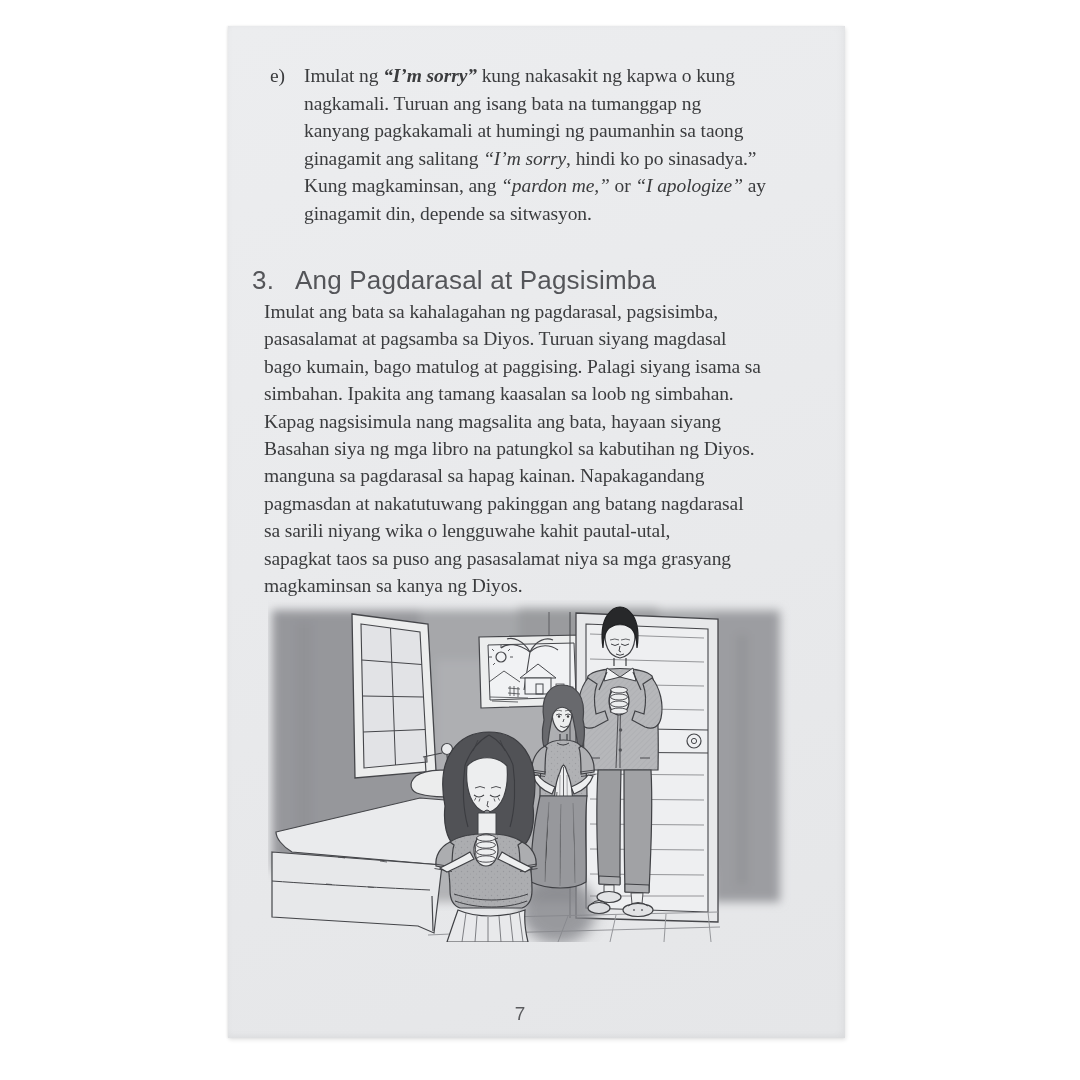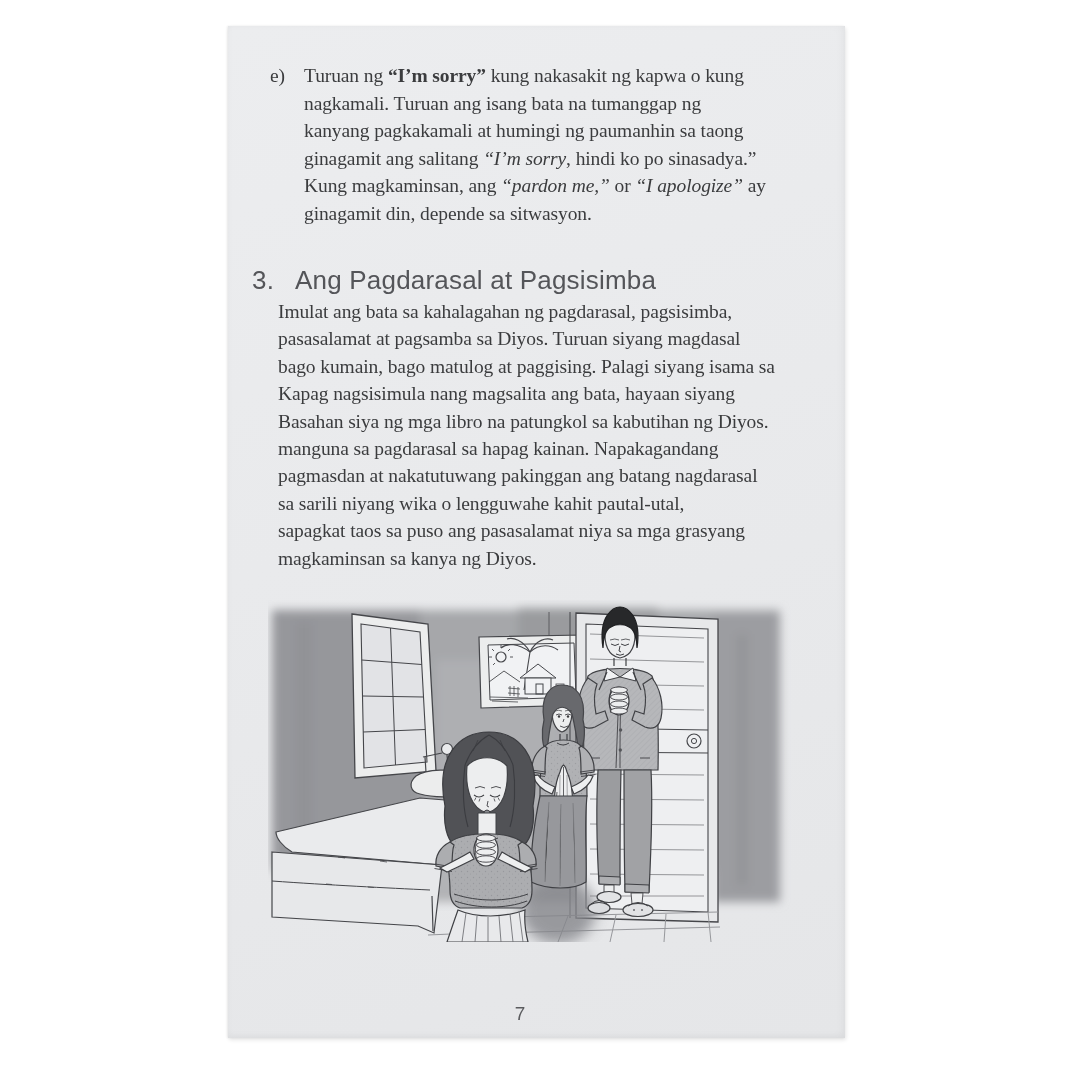--- a/index.html
+++ b/index.html
@@ -14,66 +14,67 @@
     background:linear-gradient(160deg,#ecedef 0%,#e9eaec 45%,#e5e6e8 100%);
     box-shadow:-1px 0 2px rgba(0,0,0,0.07), 1px 2px 4px rgba(0,0,0,0.10),
                inset -4px 0 8px rgba(0,0,0,0.025), inset 0 -3px 6px rgba(0,0,0,0.03);
   }
   .item-e{
     position:absolute;left:42px;top:36px;display:flex;
     color:#3b3c3e;font-size:19.5px;line-height:27.5px;letter-spacing:-0.1px;
   }
   .item-label{width:25px;margin-right:9px;}
   .tline{white-space:nowrap;}
-  .seg-bi{font-weight:bold;}
+  .seg-bi{font-weight:bold;font-style:italic;}
   .seg-i{font-style:italic;margin-top:48px;}
   .section-head{
     position:absolute;left:24px;top:239px;display:flex;
     font-family:"Liberation Sans", sans-serif;font-weight:400;
     color:#545559;font-size:26px;letter-spacing:0.2px;
   }
   .section-number{width:43px;}
   .para2{
-    position:absolute;left:50px;top:272px;
+    position:absolute;left:36px;top:272px;
     color:#3b3c3e;font-size:19.5px;line-height:27.4px;letter-spacing:-0.1px;
   }
   .illustration{position:absolute;left:40px;top:574px;}
   .page-number{
     position:absolute;left:272px;top:977px;width:40px;text-align:center;
     font-family:"Liberation Sans", sans-serif;
     font-size:19px;color:#5a5b5e;
   }
 </style>
 </head>
 <body>
 
 <div class="photo">
   <div class="book-page">
 
     <div class="item-e">
       <div class="item-label">e)</div>
       <div>
-          <div class="tline"><span>Turuan ng </span><span class="seg-bi">“I’m sorry”</span><span> kung nakasakit ng kapwa o kung</span></div>
+          <div class="tline"><span>Imulat ng </span><span class="seg-bi">“I’m sorry”</span><span> kung nakasakit ng kapwa o kung</span></div>
           <div class="tline"><span>nagkamali. Turuan ang isang bata na tumanggap ng</span></div>
           <div class="tline"><span>kanyang pagkakamali at humingi ng paumanhin sa taong</span></div>
           <div class="tline"><span>ginagamit ang salitang </span><span class="seg-i">“I’m sorry</span><span>, hindi ko po sinasadya.”</span></div>
           <div class="tline"><span>Kung magkaminsan, ang </span><span class="seg-i">“pardon me,”</span><span> or </span><span class="seg-i">“I apologize”</span><span> ay</span></div>
           <div class="tline"><span>ginagamit din, depende sa sitwasyon.</span></div>
         </div>
     </div>
 
     <div class="section-head">
       <div class="section-number">3.</div>
       <div>Ang Pagdarasal at Pagsisimba</div>
     </div>
 
     <div class="para2">
         <div class="tline">Imulat ang bata sa kahalagahan ng pagdarasal, pagsisimba,</div>
         <div class="tline">pasasalamat at pagsamba sa Diyos. Turuan siyang magdasal</div>
         <div class="tline">bago kumain, bago matulog at paggising. Palagi siyang isama sa</div>
+        <div class="tline">simbahan. Ipakita ang tamang kaasalan sa loob ng simbahan.</div>
         <div class="tline">Kapag nagsisimula nang magsalita ang bata, hayaan siyang</div>
         <div class="tline">Basahan siya ng mga libro na patungkol sa kabutihan ng Diyos.</div>
         <div class="tline">manguna sa pagdarasal sa hapag kainan. Napakagandang</div>
         <div class="tline">pagmasdan at nakatutuwang pakinggan ang batang nagdarasal</div>
         <div class="tline">sa sarili niyang wika o lengguwahe kahit pautal-utal,</div>
         <div class="tline">sapagkat taos sa puso ang pasasalamat niya sa mga grasyang</div>
         <div class="tline">magkaminsan sa kanya ng Diyos.</div>
       </div>
 
     <svg class="illustration" width="524" height="342" viewBox="0 0 524 342" xmlns="http://www.w3.org/2000/svg">

